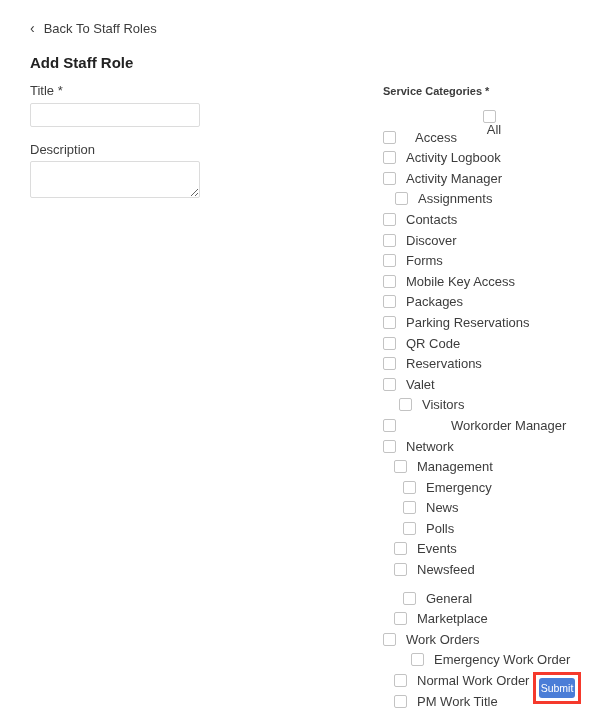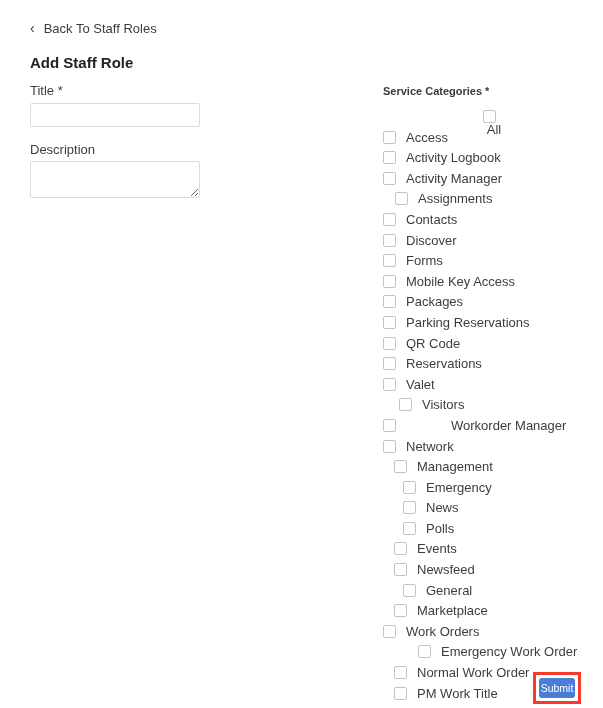--- a/index.html
+++ b/index.html
@@ -175,21 +175,21 @@
     <textarea class="text-area" style=""></textarea>
   </div>
 
   <div class="right-col">
     <span class="sc-label">Service Categories *</span>
     <div class="cb-list" id="cb-list">
         <label class="cb-row" style="margin-left: 12px; flex-direction: column;">
           <input type="checkbox" style="">
           <span>All</span>
         </label>
-        <label class="cb-row" style="margin-left: 0px;">
+        <label class="cb-row" style="margin-left: 0px; gap: 9px;">
           <input type="checkbox" style="">
           <span>Access</span>
         </label>
         <label class="cb-row" style="margin-left: 0px;">
           <input type="checkbox" style="">
           <span>Activity Logbook</span>
         </label>
         <label class="cb-row" style="margin-left: 0px;">
           <input type="checkbox" style="">
           <span>Activity Manager</span>
@@ -263,33 +263,33 @@
           <span>Polls</span>
         </label>
         <label class="cb-row" style="margin-left: 11px;">
           <input type="checkbox" style="">
           <span>Events</span>
         </label>
         <label class="cb-row" style="margin-left: 11px;">
           <input type="checkbox" style="">
           <span>Newsfeed</span>
         </label>
-        <label class="cb-row" style="margin-left: 20px;">
+        <label class="cb-row" style="margin-left: 20px; margin-top: 8px;">
           <input type="checkbox" style="">
           <span>General</span>
         </label>
         <label class="cb-row" style="margin-left: 11px;">
           <input type="checkbox" style="">
           <span>Marketplace</span>
         </label>
         <label class="cb-row" style="margin-left: 0px; align-items: flex-end;">
           <input type="checkbox" style="">
           <span>Work Orders</span>
         </label>
-        <label class="cb-row" style="margin-left: 27px; padding-left: 8px;">
+        <label class="cb-row" style="margin-left: 20px; padding-left: 8px;">
           <input type="checkbox" style="">
           <span>Emergency Work Order</span>
         </label>
         <label class="cb-row" style="margin-left: 11px;">
           <input type="checkbox" style="">
           <span>Normal Work Order</span>
         </label>
         <label class="cb-row" style="margin-left: 11px;">
           <input type="checkbox" style="">
           <span>PM Work Title</span>

